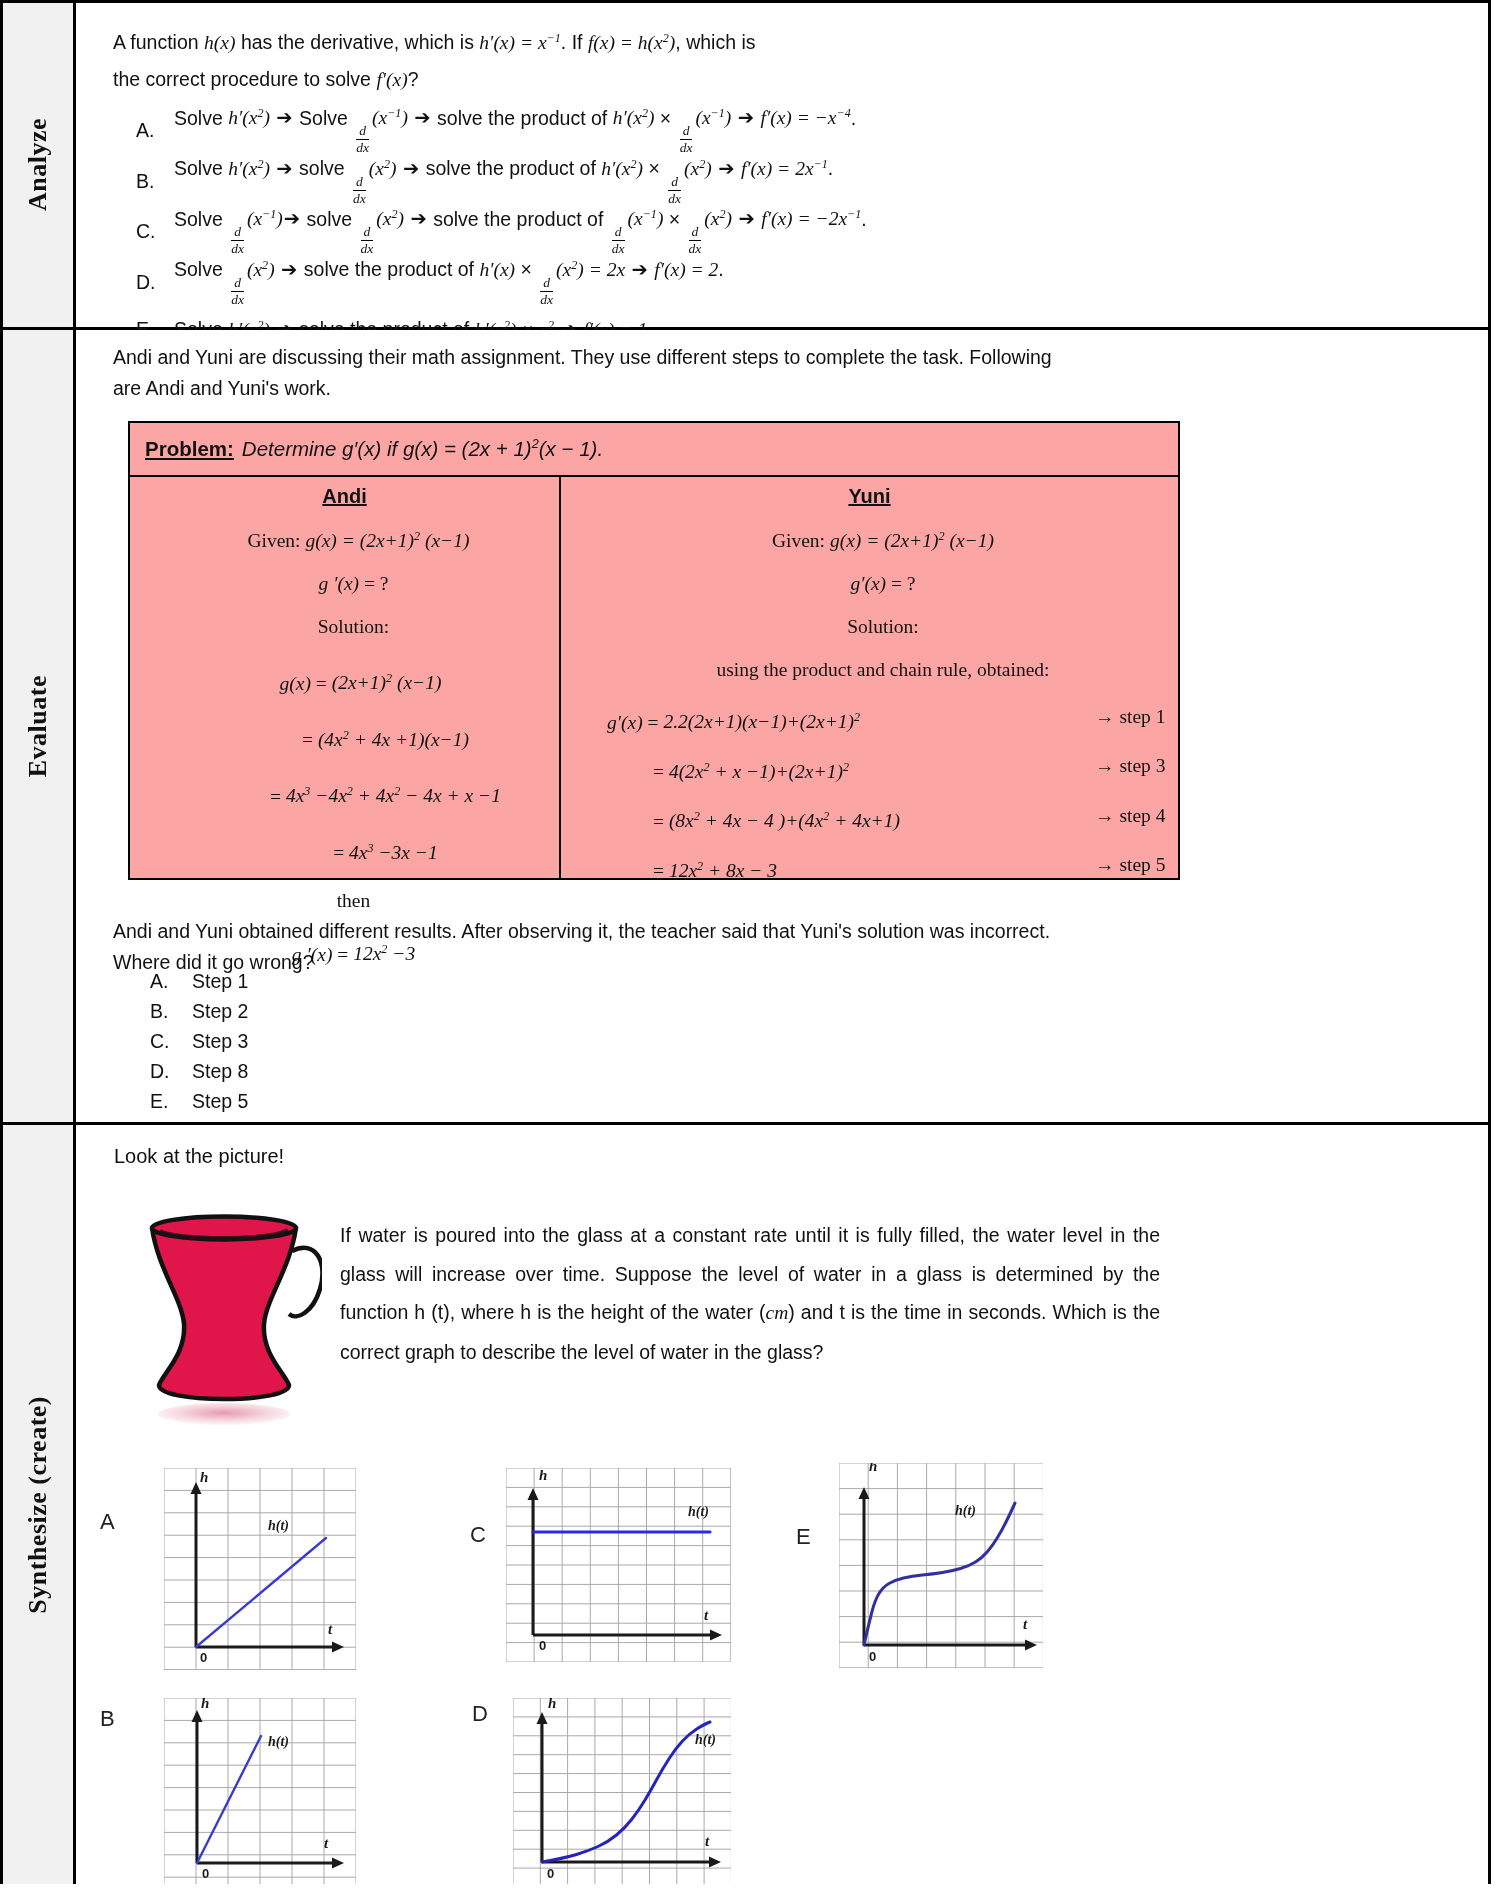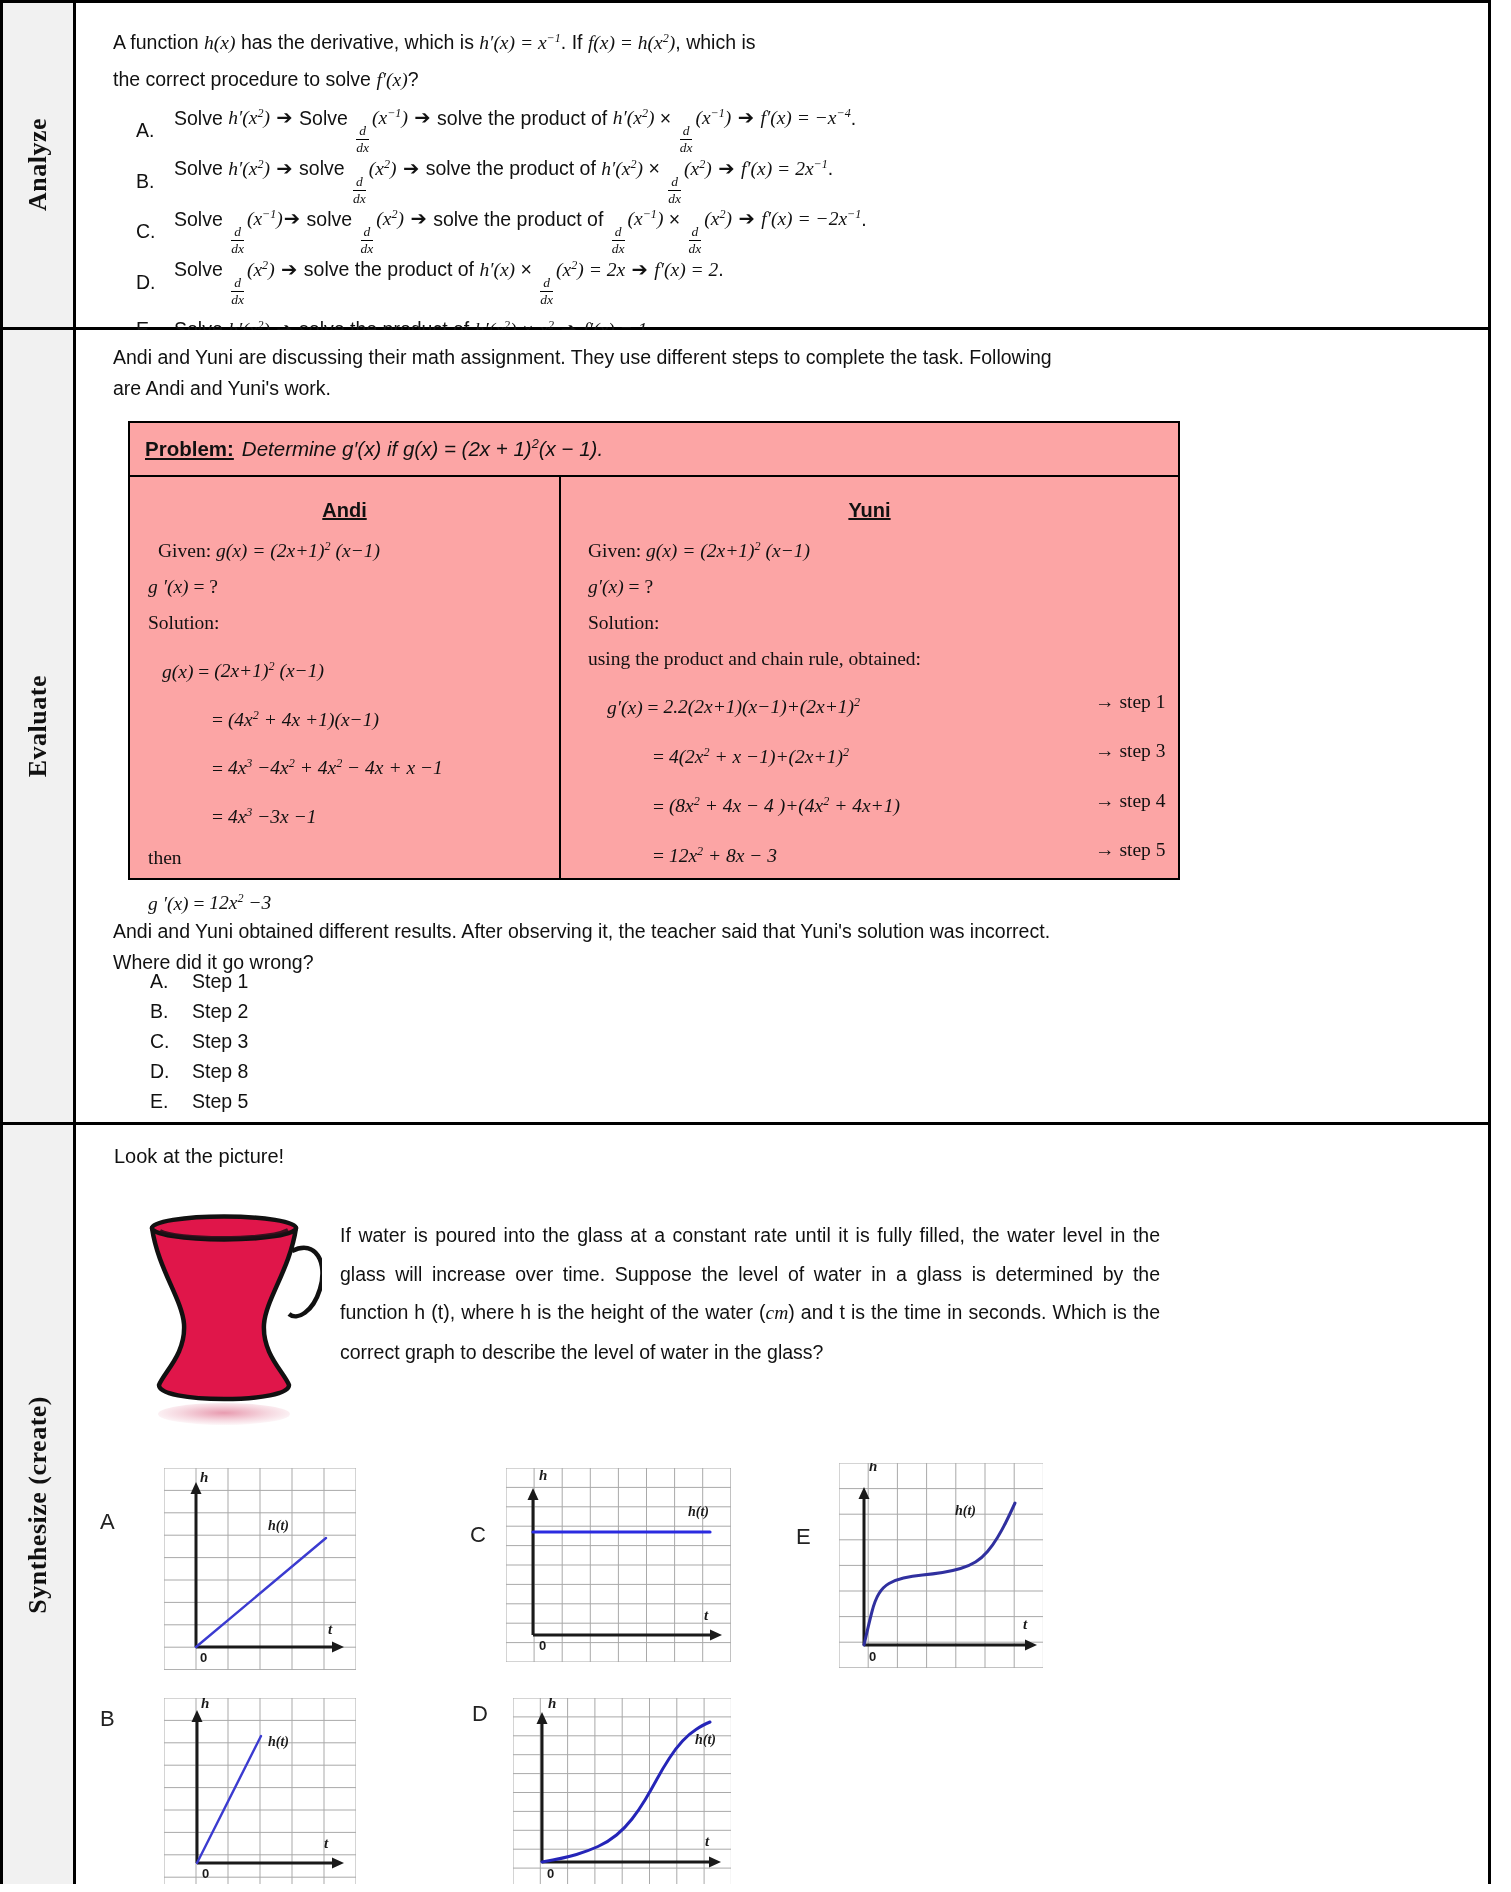--- a/index.html
+++ b/index.html
@@ -36,22 +36,22 @@
   
   .ev-intro { position:absolute; left:37px; top:12px; font-size:19.5px; line-height:31px; }
   .ptable { position:absolute; left:52px; top:91px; width:1052px; border:2.5px solid var(--border); background:#fca5a5; }
   .phead { height:54px; display:flex; align-items:center; padding-left:15px;
            border-bottom:2.5px solid var(--border); font-size:20.5px; }
   .phead .plabel { font-weight:700; text-decoration:underline; margin-right:8px; }
   .phead .ptext .m { font-family:"Liberation Sans",sans-serif; }
   .pbody { display:flex; height:401px; }
   .pcol-andi { width:431px; flex:none; border-right:2.5px solid var(--border); }
   .pcol-yuni { flex:1; position:relative; }
-  .pname { font-weight:700; text-decoration:underline; text-align:center; font-size:20px; margin-top:22px; }
-  .pl { font-family:"Liberation Serif",serif; font-size:19.5px; line-height:25px; margin:11px 0 0 18px; }
+  .pname { font-weight:700; text-decoration:underline; text-align:center; font-size:20px; margin-top:8px; }
+  .pl { font-family:"Liberation Serif",serif; font-size:19.5px; line-height:32px; margin:11px 0 0 18px;text-align:center; }
   .pcol-yuni .pl { margin-left:27px; }
   .pad28 { margin-left:28px !important; }
   .pad32 { margin-left:32px !important; }
   .pad82 { margin-left:82px !important; }
   .gap16 { margin-top:16px !important; }
   .gap19 { margin-top:19px !important; }
   .ystep { position:relative; font-family:"Liberation Serif",serif; font-size:19.5px; line-height:26px;
            margin:18px 0 0 46px; }
   .ystep.cont { margin-left:92px; }
   .ys { position:absolute; left:488px; white-space:nowrap; font-family:"Liberation Serif",serif; }

